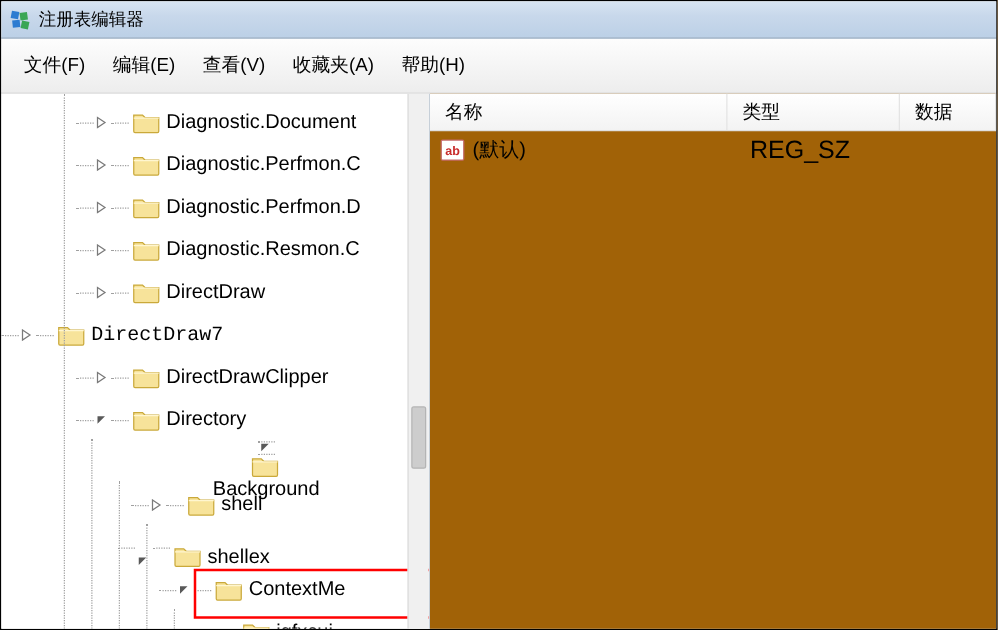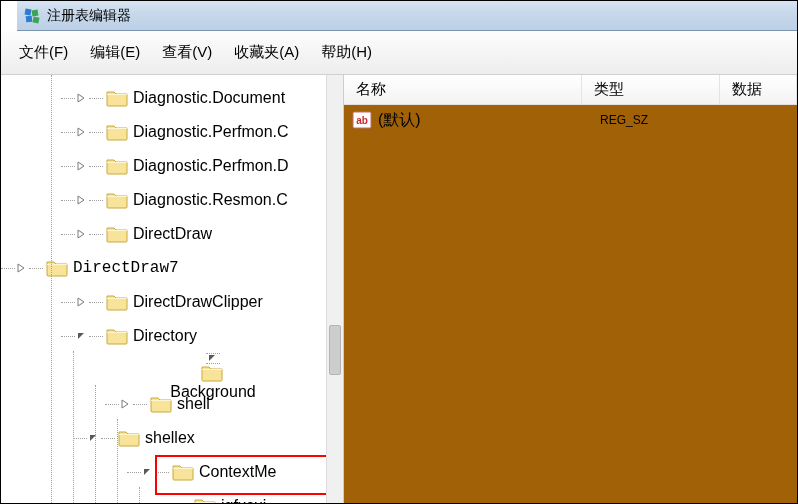--- a/index.html
+++ b/index.html
@@ -12,21 +12,20 @@
   overflow: hidden;
   border: 1px solid #000;
 }
 .titlebar {
   background: linear-gradient(to bottom, #d7e4f2 0%, #c8d8eb 40%, #bcd0e6 100%);
   height: 30px;
   display: flex;
   align-items: center;
   padding: 0 6px;
   border-bottom: 1px solid #7a94b0;
-  margin-left: 16px;
 }
 .titlebar .icon {
   width: 18px;
   height: 18px;
   margin-right: 6px;
 }
 .titlebar .title {
   font-size: 14px;
   color: #000;
 }
@@ -147,21 +146,21 @@
   align-items: center;
   height: 30px;
   padding-left: 8px;
 }
 .value-icon {
   width: 20px;
   height: 18px;
   margin-right: 6px;
 }
 .cell-name { width: 222px; font-size: 16px; }
-.cell-type { width: 138px; font-size: 12px; }
+.cell-type { width: 138px; font-size: 20px; }
 </style>
 </head>
 <body>
 
 <div class="titlebar">
   <span class="icon">
     <svg viewBox="0 0 18 18" width="18" height="18">
       <rect x="2" y="2" width="6" height="6" fill="#2d7cd1" transform="rotate(10 5 5)"></rect>
       <rect x="9" y="3" width="6" height="6" fill="#3aa655" transform="rotate(-8 12 6)"></rect>
       <rect x="3" y="9" width="6" height="6" fill="#2d7cd1" transform="rotate(-6 6 12)"></rect>
@@ -316,21 +315,21 @@
               <path d="M2 1 L8 5 L2 9 Z" fill="#fff" stroke="#7a7a7a"></path>
             </svg>
           </span>
           <span class="hconn"></span>
           <span class="folder-icon"><svg viewBox="0 0 24 20" width="24" height="20">
               <path d="M2 4 h7 l2 2 h11 v11 a1 1 0 0 1 -1 1 H3 a1 1 0 0 1 -1 -1 Z" fill="#f7e39a" stroke="#caa93a"></path>
               <path d="M2 6 h20 v1 H2 Z" fill="#fff6d0"></path>
             </svg></span>
           <span class="tree-label">shell</span>
         </div>
-        <div class="tree-row" style="padding-left: 72px;">
+        <div class="tree-row" style="padding-left: 93px; align-items: flex-end;">
           <span class="hconn"></span>
           <span class="expander">
             <svg width="10" height="10" viewBox="0 0 10 10">
               <path d="M2 2 L8 2 L2 8 Z" fill="#595959"></path>
             </svg>
           </span>
           <span class="hconn"></span>
           <span class="folder-icon"><svg viewBox="0 0 24 20" width="24" height="20">
               <path d="M2 4 h7 l2 2 h11 v11 a1 1 0 0 1 -1 1 H3 a1 1 0 0 1 -1 -1 Z" fill="#f7e39a" stroke="#caa93a"></path>
               <path d="M2 6 h20 v1 H2 Z" fill="#fff6d0"></path>

